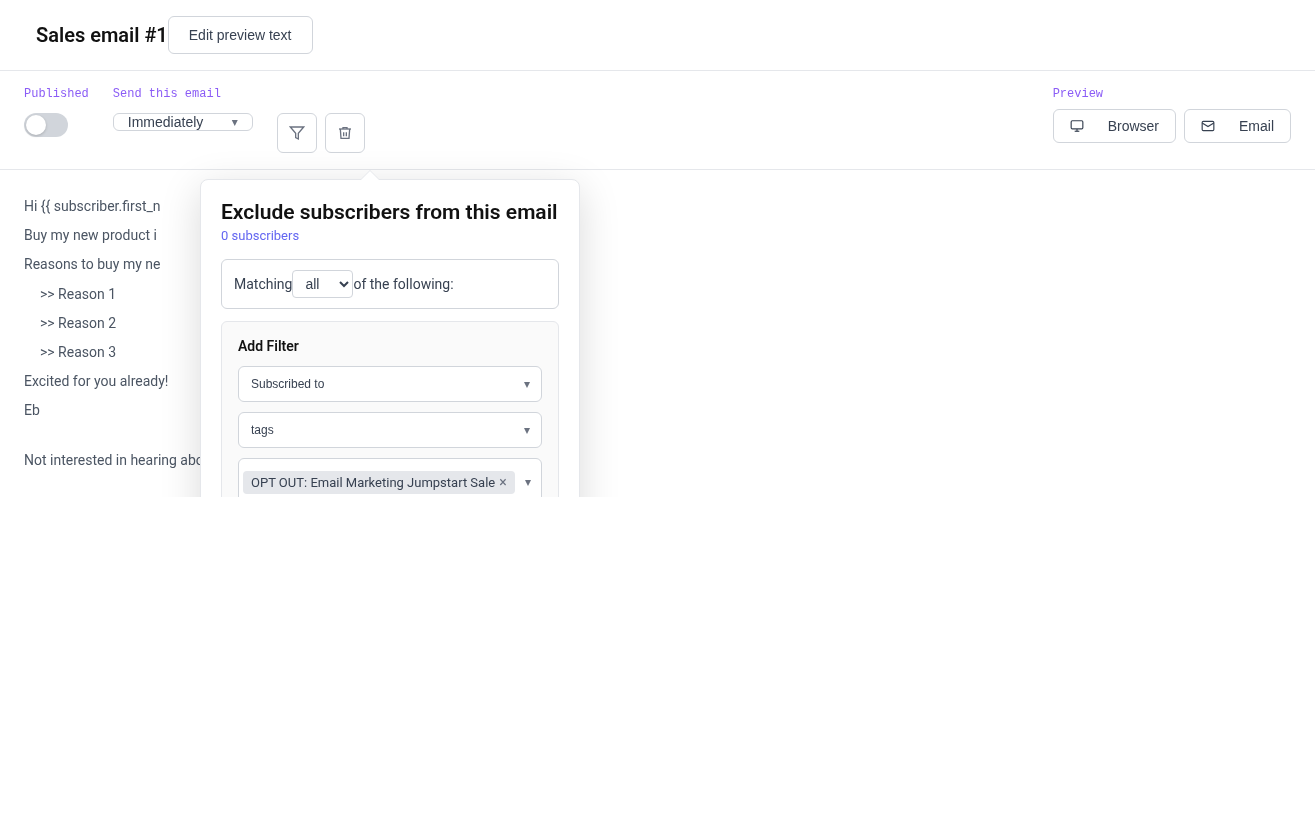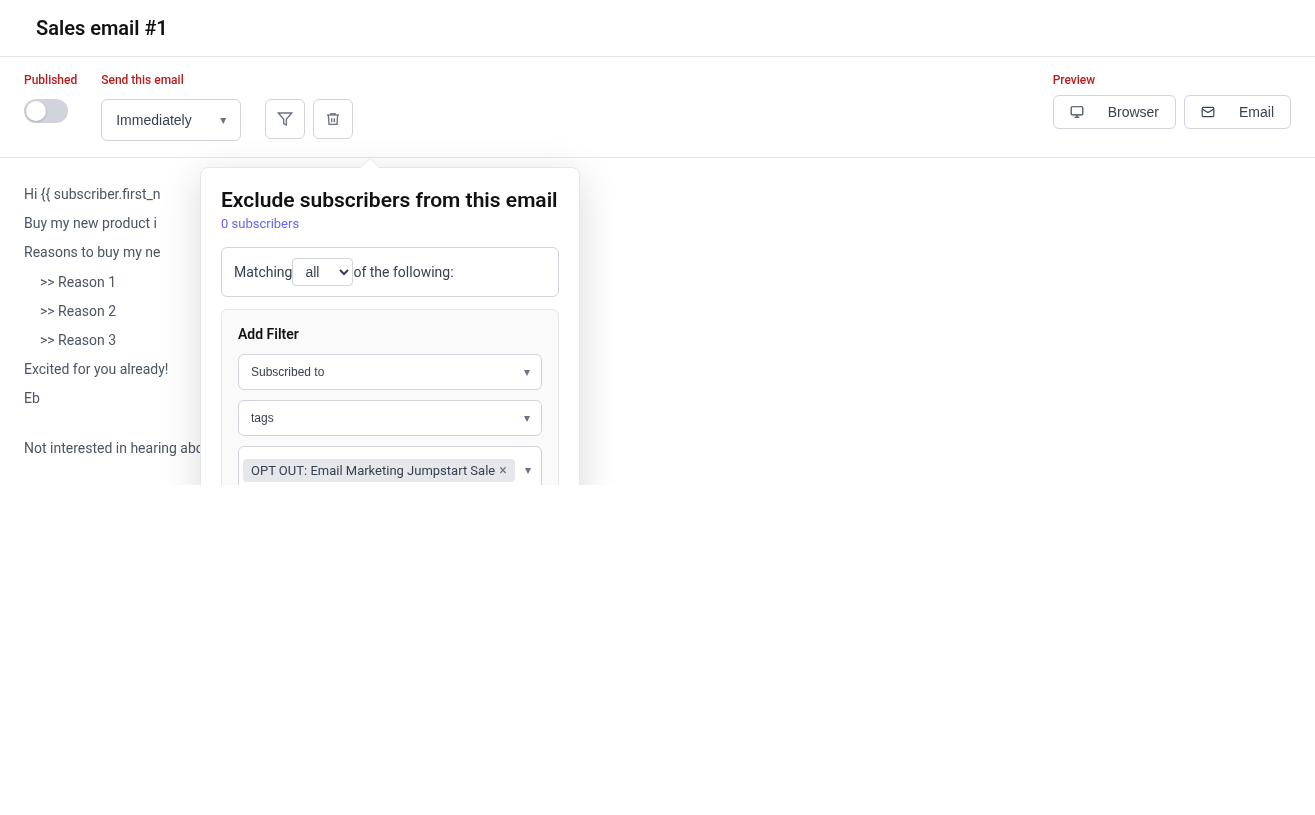--- a/index.html
+++ b/index.html
@@ -43,22 +43,23 @@
       border-bottom: 1px solid #e5e7eb;
       position: relative;
     }
     .toolbar-section {
       display: flex;
       flex-direction: column;
       gap: 8px;
     }
     .toolbar-label {
       font-size: 12px;
-      color: #b91c1c;
+      color: #8b5cf6;
       font-weight: 500;
+      font-family: Liberation Mono, monospace;
     }
 
     
     .toggle-wrapper {
       display: flex;
       align-items: center;
       margin-top: 4px;
     }
     .toggle {
       width: 44px;
@@ -88,21 +89,21 @@
       gap: 8px;
       margin-top: 4px;
     }
     .dropdown-btn {
       display: flex;
       align-items: center;
       gap: 8px;
       border: 1px solid #d1d5db;
       background: #fff;
       border-radius: 6px;
-      padding: 12px 14px;
+      padding: 0 14px;
       font-size: 14px;
       color: #374151;
       cursor: pointer;
       min-width: 140px;
       justify-content: space-between;
     }
     .chevron-down { font-size: 12px; color: #6b7280; }
 
     
     .icon-btn {
@@ -348,20 +349,21 @@
       border-left: 9px solid transparent;
       border-right: 9px solid transparent;
       border-bottom: 9px solid #fff;
     }
   </style>
 </head>
 <body>
 
 <div class="header">
   <h1 class="header-title">Sales email #1</h1>
+  <button class="edit-preview-btn">Edit preview text</button>
 </div>
 
 <div class="toolbar">
 
   <div class="toolbar-section">
     <span class="toolbar-label">Published</span>
     <div class="toggle-wrapper">
       <div class="toggle">
         <div class="toggle-knob"></div>
       </div>

